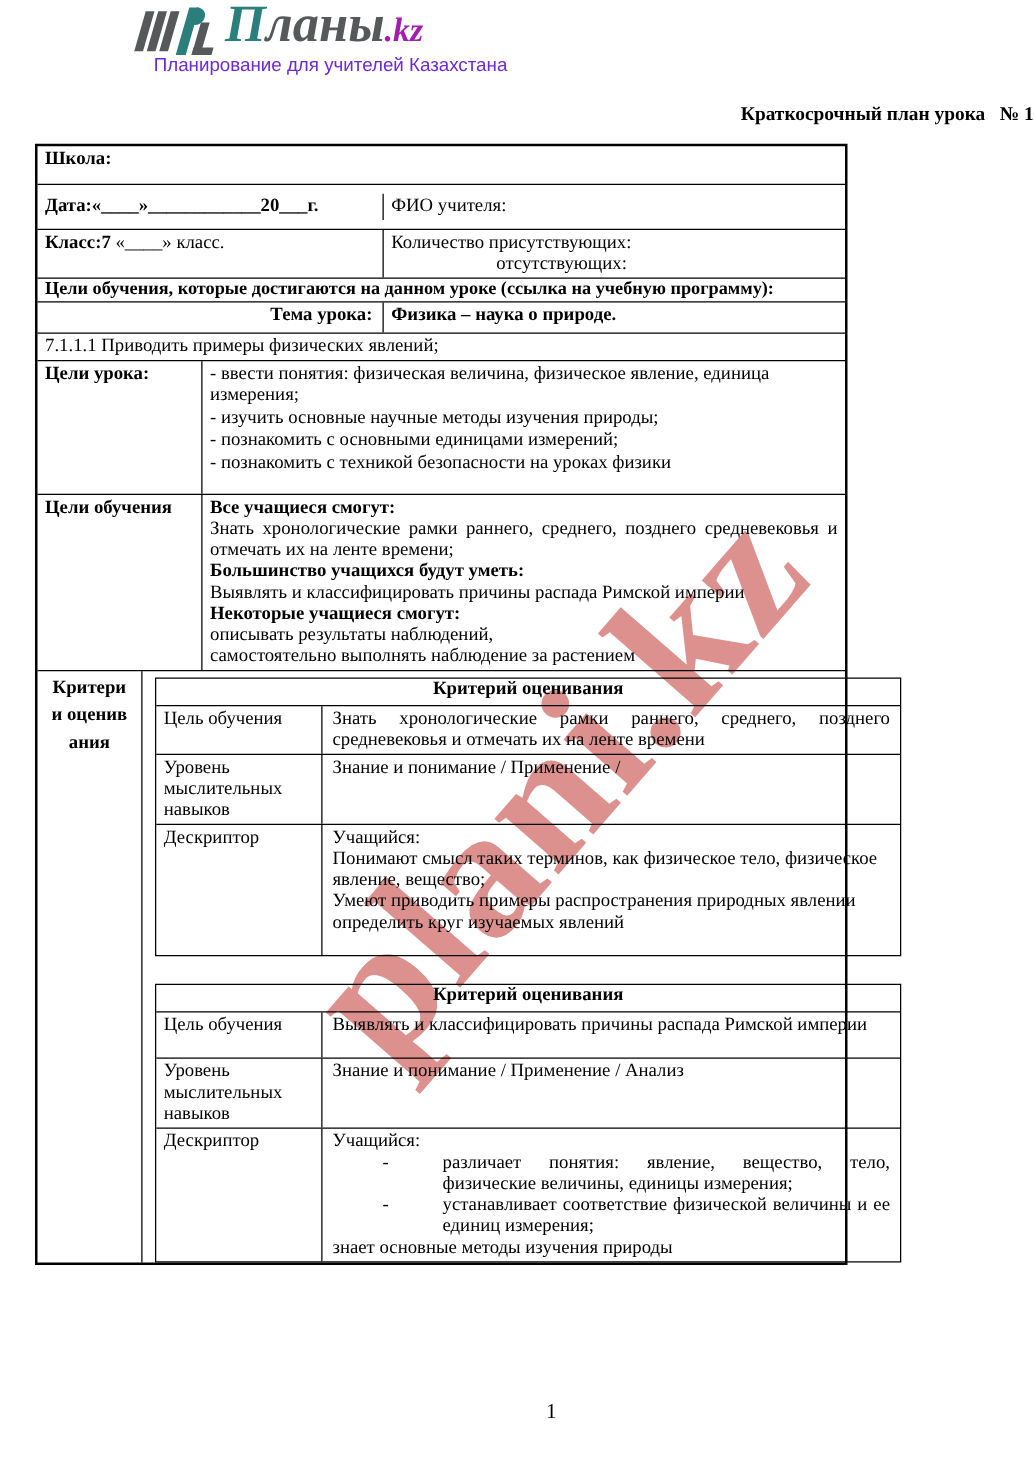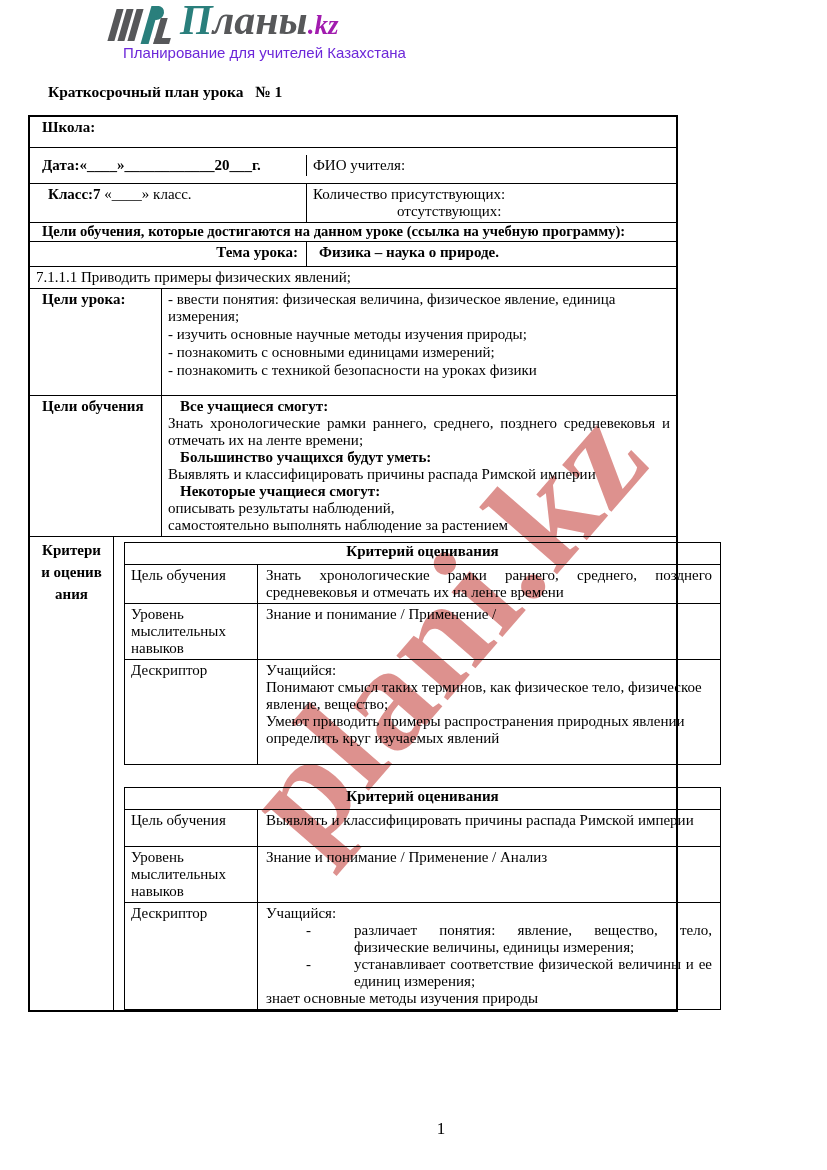--- a/index.html
+++ b/index.html
@@ -25,30 +25,30 @@
   .pl-lfoot { position: absolute; left: 44px; top: 32px; width: 16px; height: 6px; background: #57585a; transform: skewX(-16deg); }
   .brand { position: absolute; left: 70px; top: -6px; font-style: italic; font-weight: bold; font-size: 42px; line-height: 48px; white-space: nowrap; }
   .brand-p  { color: #2a7f7c; }
   .brand-rest { color: #57585a; }
   .brand-kz { color: #a21caf; font-size: 27px; }
   .tagline { position: absolute; left: 13px; top: 42px; font-family: "Liberation Sans", sans-serif; font-size: 15px; color: #6d28d9; white-space: nowrap; }
 
   
   .doc-title {
     position: absolute; top: 83px; left: 0; width: 100%;
-    text-align: left; padding-left: 48px;
+    text-align: right; padding-left: 38px;
     font-weight: bold; font-size: 15.5px; white-space: pre;
   }
 
   
   .doc-table { position: absolute; left: 28px; top: 115px; width: 650px; border: 2px solid #000; background: transparent; }
   .tr { display: flex; border-top: 1.6px solid #000; }
   .tr:first-child { border-top: none; }
   .td { padding: 2px 6px; }
-  .b { font-weight: bold; padding-left: 12px; }
+  .b { font-weight: bold; }
   .split-277 { flex: 0 0 277px; border-right: 1.6px solid #000; }
   .split-132 { flex: 0 0 132px; border-right: 1.6px solid #000; }
   .split-84  { flex: 0 0 84px;  border-right: 1.6px solid #000; }
   .grow { flex: 1 1 auto; min-width: 0; }
 
   .r1 { min-height: 30px; }
   .r2 { min-height: 36px; align-items: center; }
   .r3 { min-height: 35px; }
   .r4 { min-height: 25px; }
   .r5 { min-height: 18px; }

